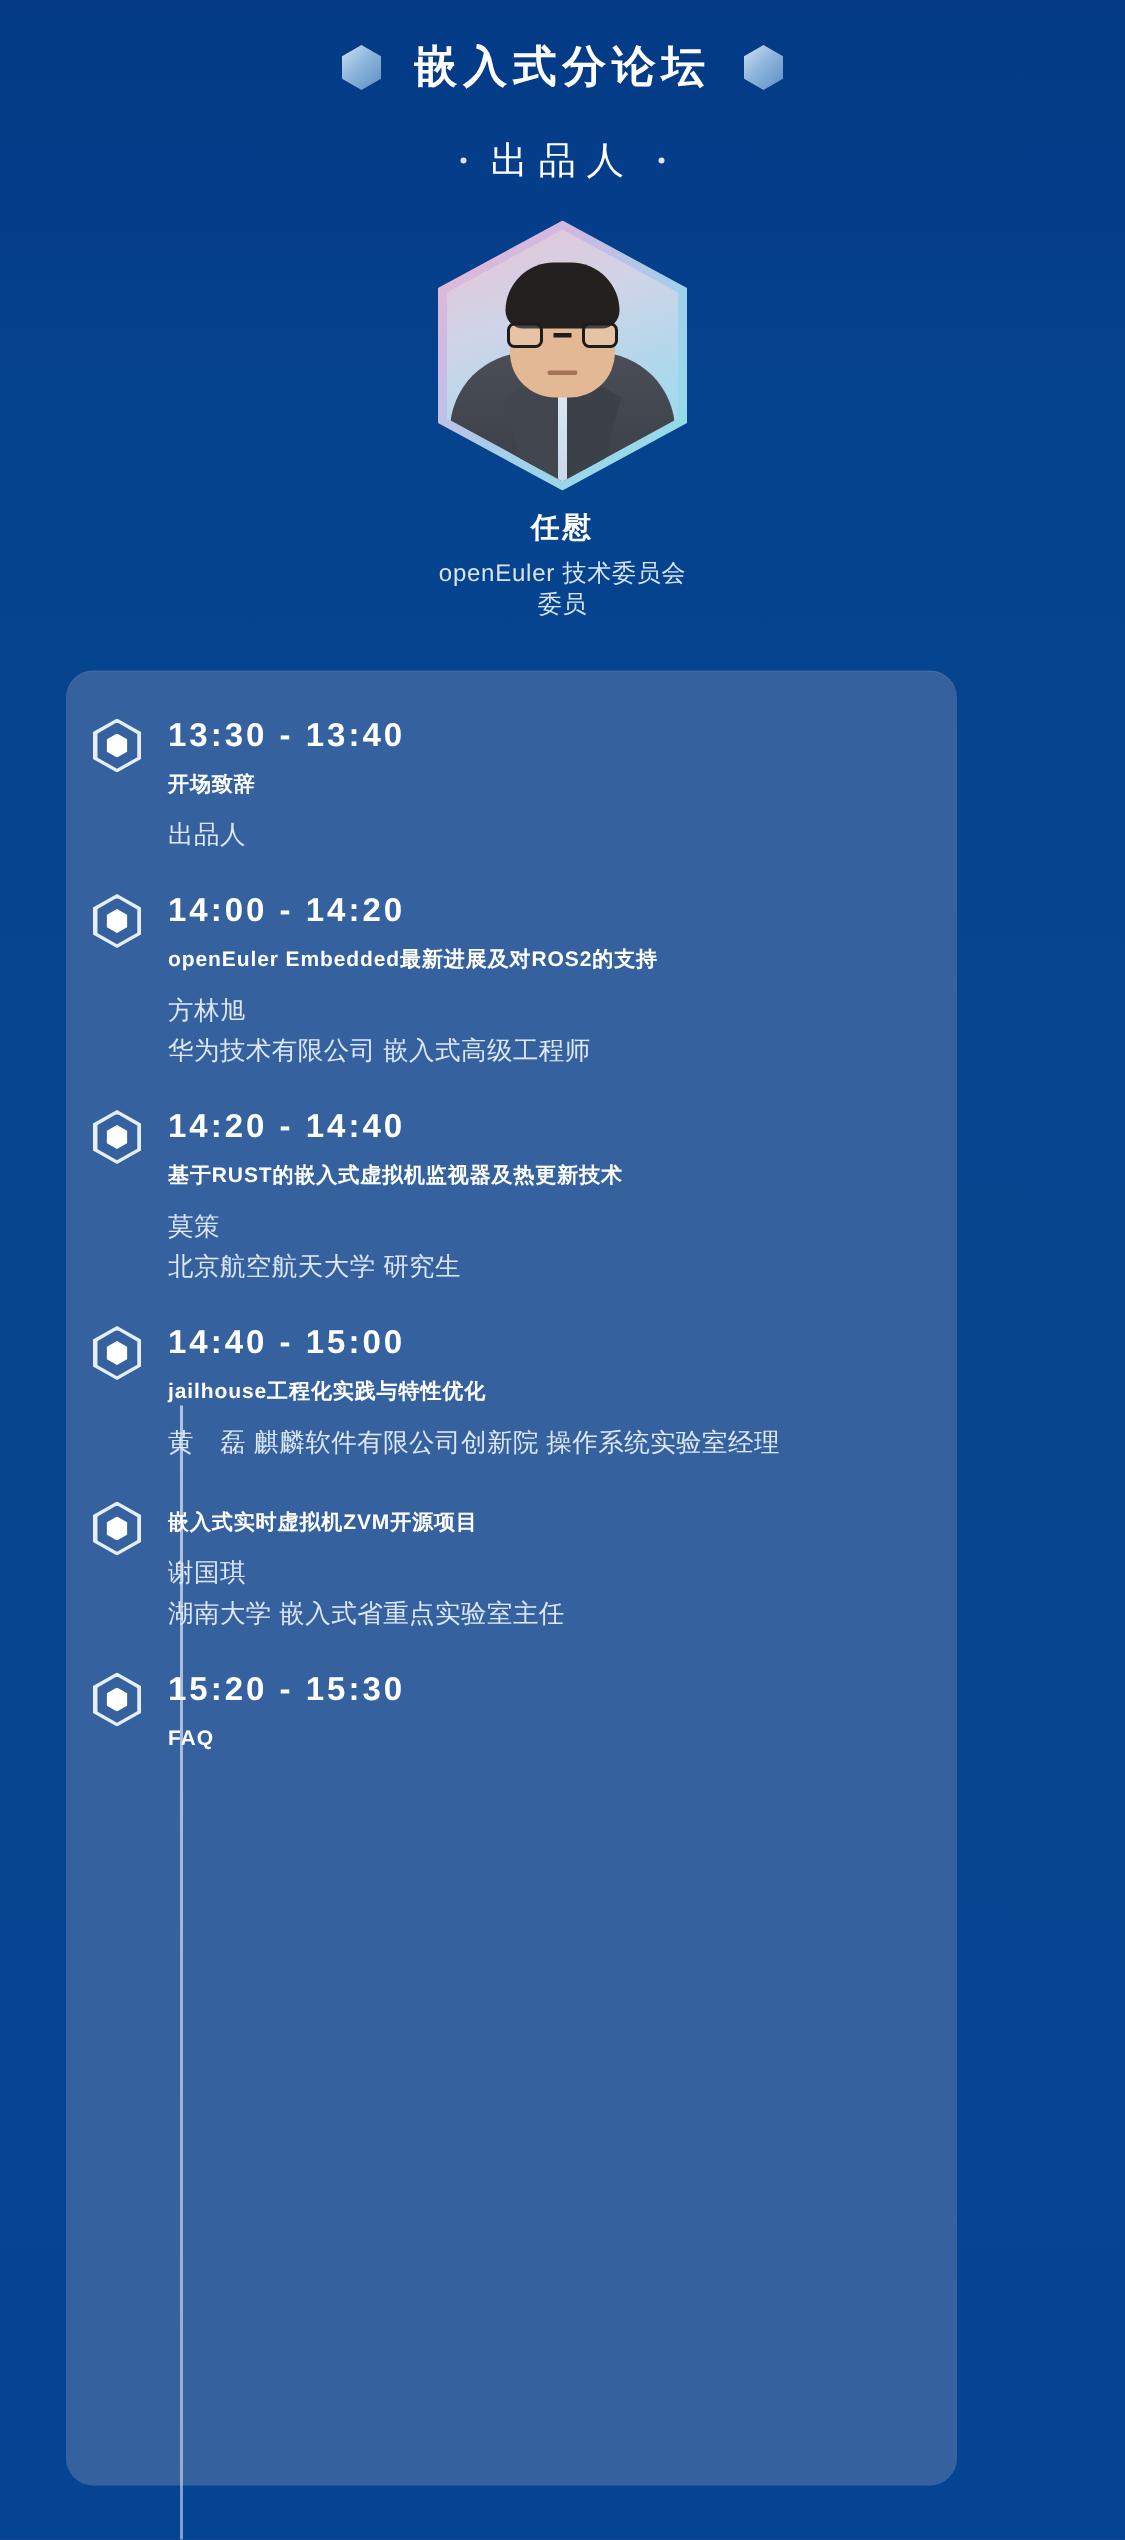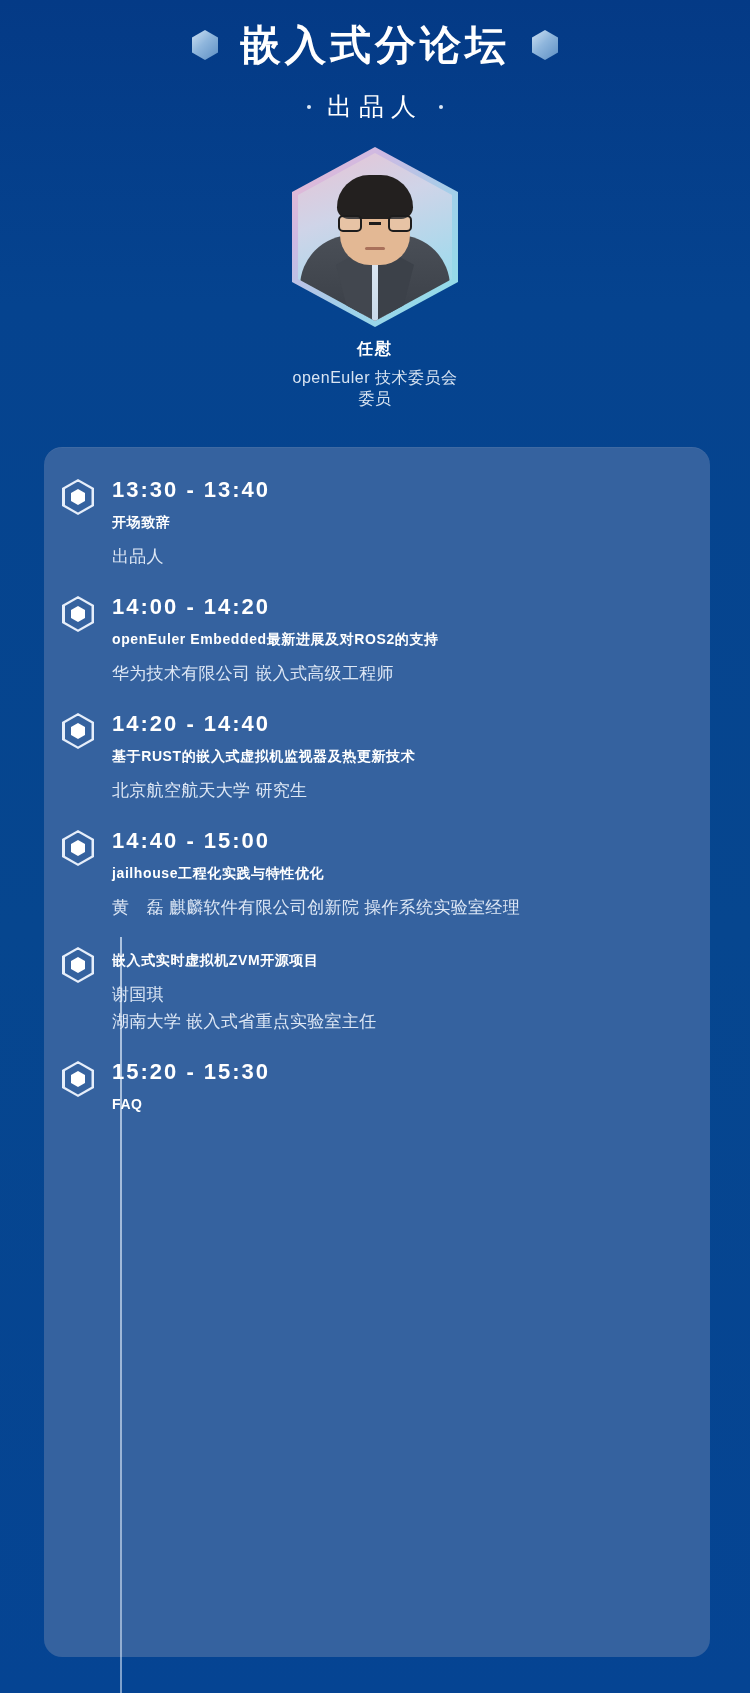--- a/index.html
+++ b/index.html
@@ -23,21 +23,21 @@
     display:flex; align-items:center; justify-content:center; gap:22px;
     height:58px;
   }
   .hex-deco {
     width:26px; height:30px;
     background:linear-gradient(135deg,#cfe2f4 0%,#8fb6dc 45%,#5d8fc4 100%);
     clip-path:polygon(50% 0%,100% 25%,100% 75%,50% 100%,0% 75%,0% 25%);
     flex:0 0 auto;
   }
   .main-title {
-    font-size:41px; font-weight:bold; color:#ffffff;
+    font-size:29px; font-weight:bold; color:#ffffff;
     letter-spacing:4px; line-height:42px; white-space:nowrap;
   }
   .sub-row {
     display:flex; align-items:center; justify-content:center; gap:16px;
     margin-top:16px;
   }
   .dot { width:4px; height:4px; border-radius:50%; background:#dbe7f6; }
   .sub-title {
     font-size:25px; color:#ffffff; letter-spacing:7px;
     font-weight:400;
@@ -106,31 +106,31 @@
   .ph-bridge {
     position:absolute; top:69px; left:50%; transform:translateX(-50%);
     width:12px; height:2.5px; background:#1d1c1c;
   }
   .ph-mouth {
     position:absolute; top:94px; left:50%; transform:translateX(-50%);
     width:20px; height:3px; background:#a9705a; border-radius:2px;
   }
 
   .presenter-name {
-    margin-top:12px; font-size:16px; font-weight:bold; color:#ffffff;
+    margin-top:12px; font-size:19px; font-weight:bold; color:#ffffff;
     letter-spacing:2px;
   }
   .presenter-org {
     margin-top:7px; font-size:16px; color:#d8e4f2;
     letter-spacing:0.5px; line-height:21px;
   }
 
   
   .agenda-card {
-    position:absolute; left:44px; top:447px; width:666px; height:1210px;
+    position:absolute; left:44px; top:447px; width:594px; height:1210px;
     background:#35629f; border-radius:18px;
     box-shadow:0 1px 0 rgba(255,255,255,0.05) inset;
   }
   .agenda-list {
     position:relative; padding:28px 0 0 0;
   }
   .timeline {
     position:absolute; left:76px; top:490px; width:2px;
     height:1080px;
     background:linear-gradient(180deg,rgba(214,228,245,0.75) 0%,rgba(214,228,245,0.55) 80%,rgba(214,228,245,0) 100%);
@@ -231,31 +231,31 @@
           <div class="item-speaker"><span class="spk-line">出品人</span></div>
         </div>
         <div class="item">
           <div class="marker">
             <span class="hex-ring"></span>
             <span class="hex-hole"></span>
             <span class="hex-core"></span>
           </div>
           <div class="item-time">14:00 - 14:20</div>
           <div class="item-topic">openEuler Embedded最新进展及对ROS2的支持</div>
-          <div class="item-speaker"><span class="spk-line">华为技术有限公司 嵌入式高级工程师</span></div>
+          <div class="item-speaker"><span class="spk-line">方林旭</span><span class="spk-line">华为技术有限公司 嵌入式高级工程师</span></div>
         </div>
         <div class="item">
           <div class="marker">
             <span class="hex-ring"></span>
             <span class="hex-hole"></span>
             <span class="hex-core"></span>
           </div>
           <div class="item-time">14:20 - 14:40</div>
           <div class="item-topic">基于RUST的嵌入式虚拟机监视器及热更新技术</div>
-          <div class="item-speaker"><span class="spk-line">北京航空航天大学 研究生</span></div>
+          <div class="item-speaker"><span class="spk-line">莫策</span><span class="spk-line">北京航空航天大学 研究生</span></div>
         </div>
         <div class="item">
           <div class="marker">
             <span class="hex-ring"></span>
             <span class="hex-hole"></span>
             <span class="hex-core"></span>
           </div>
           <div class="item-time">14:40 - 15:00</div>
           <div class="item-topic">jailhouse工程化实践与特性优化</div>
           <div class="item-speaker"><span class="spk-line">黄　磊 麒麟软件有限公司创新院 操作系统实验室经理</span></div>

